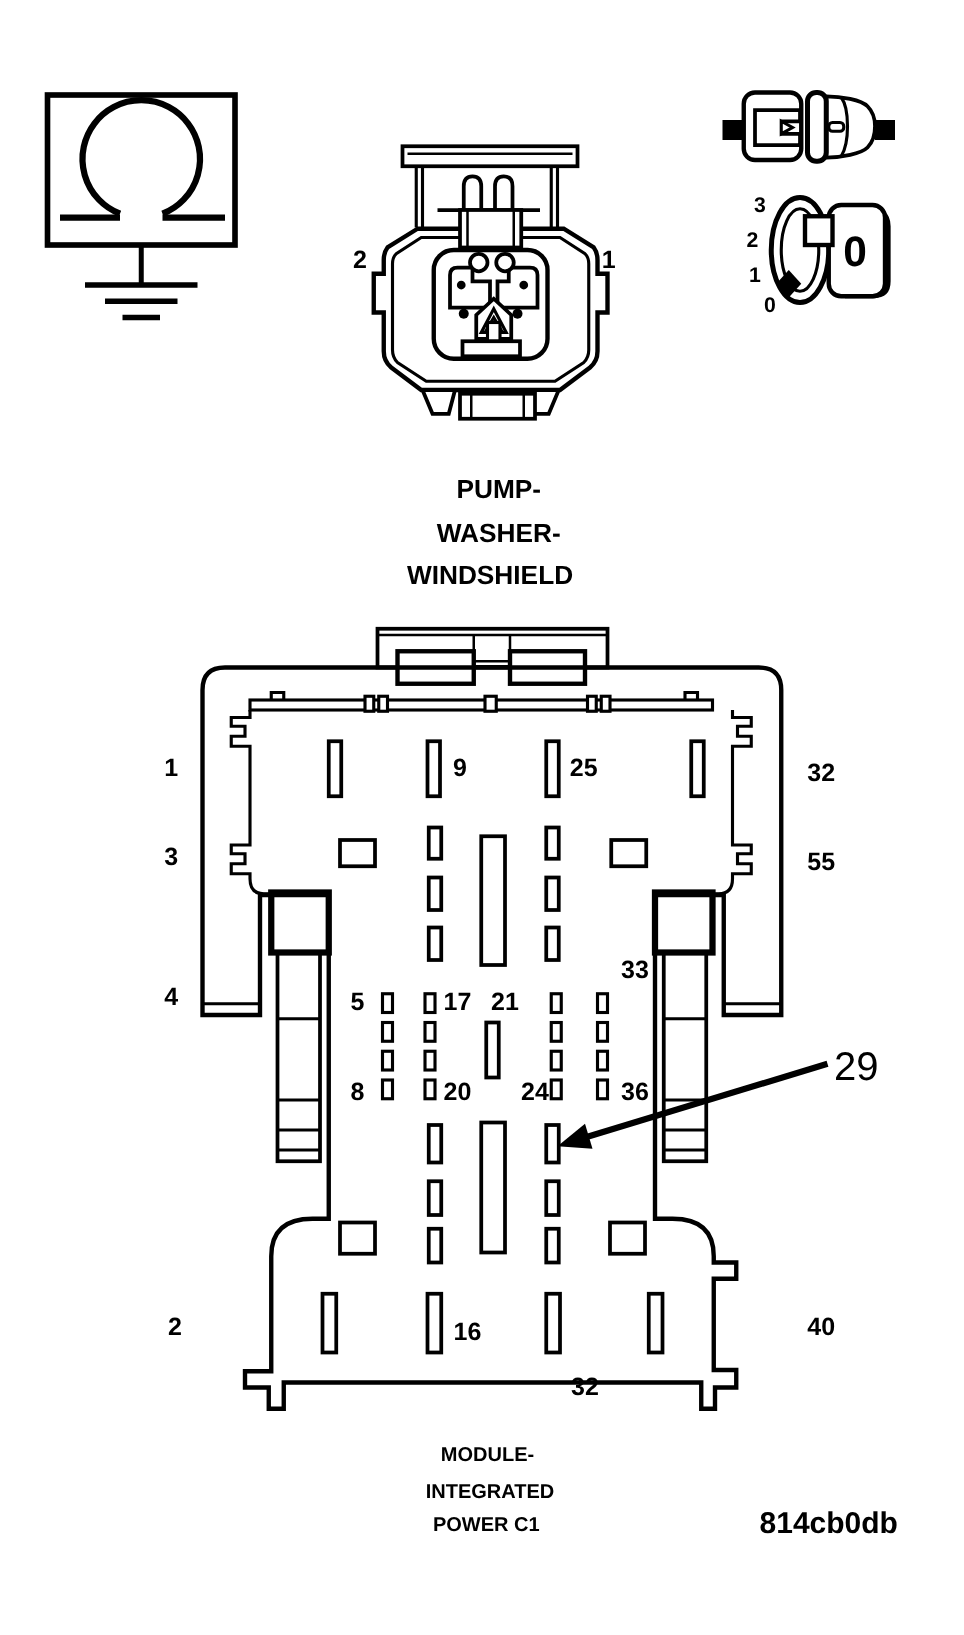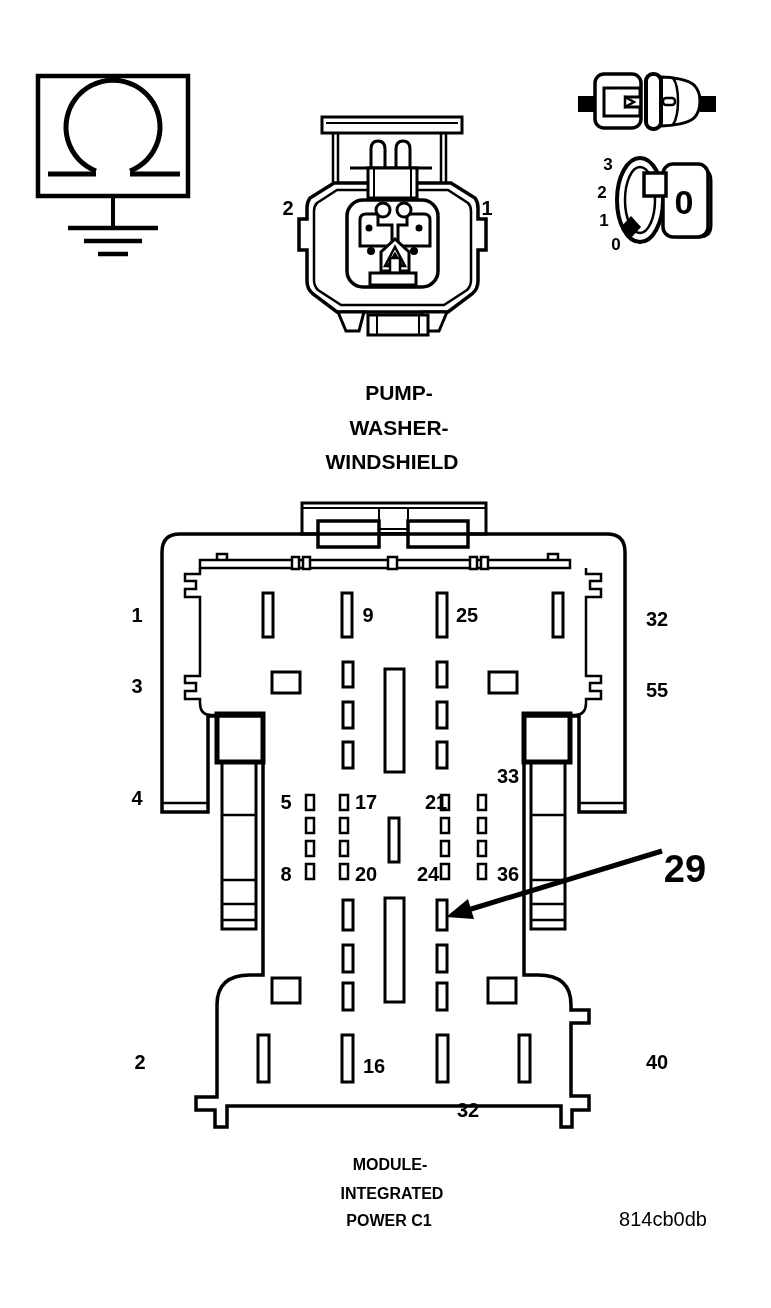--- a/index.html
+++ b/index.html
@@ -4,22 +4,22 @@
 <style>
   html,body{margin:0;padding:0;background:#fff;}
   .stage{position:relative;width:771px;height:1308px;background:#ffffff;overflow:hidden;
          font-family:"Liberation Sans",sans-serif;color:#000;}
   .stage svg{position:absolute;left:0;top:0;}
   .lbl{position:absolute;transform:translate(-50%,-50%);font:bold 20px "Liberation Sans",sans-serif;
        color:#000;white-space:nowrap;line-height:1;}
   .lbl.sm{font-size:17px;}
   .lbl.cap{font-size:21px;}
   .lbl.cap2{font-size:16px;}
-  .lbl.callout{font-weight:bold;font-size:38px;margin-top:16px;}
-  .lbl.code{font-weight:normal;font-size:20px;}
+  .lbl.callout{font-weight:normal;font-size:32px;}
+  .lbl.code{font-weight:bold;font-size:24px;}
   .lbl.keyface{font-size:34px;}
   
   .ln{stroke:#000;fill:none;}
   .fw{stroke:#000;fill:#fff;}
   .fb{fill:#000;stroke:none;}
   .w2{stroke-width:2;} .w25{stroke-width:2.5;} .w3{stroke-width:3;}
   .w35{stroke-width:3.5;} .w4{stroke-width:4;} .w45{stroke-width:4.5;} .w5{stroke-width:5;}
 </style>
 </head>
 <body>
@@ -187,21 +187,21 @@
 
   <span class="lbl" style="left:137px;top:615px;">1</span>
   <span class="lbl" style="left:368px;top:615px;">9</span>
   <span class="lbl" style="left:467px;top:615px;">25</span>
   <span class="lbl" style="left:657px;top:619px;">32</span>
   <span class="lbl" style="left:137px;top:686px;">3</span>
   <span class="lbl" style="left:657px;top:690px;">55</span>
   <span class="lbl" style="left:137px;top:798px;">4</span>
   <span class="lbl" style="left:286px;top:802px;">5</span>
   <span class="lbl" style="left:366px;top:802px;">17</span>
-  <span class="lbl" style="left:436px;top:802px;">21</span>
+  <span class="lbl" style="left:404px;top:802px;">21</span>
   <span class="lbl" style="left:508px;top:776px;">33</span>
   <span class="lbl" style="left:286px;top:874px;">8</span>
   <span class="lbl" style="left:366px;top:874px;">20</span>
   <span class="lbl" style="left:428px;top:874px;">24</span>
   <span class="lbl" style="left:508px;top:874px;">36</span>
   <span class="lbl" style="left:140px;top:1062px;">2</span>
   <span class="lbl" style="left:374px;top:1066px;text-align:center;">16</span>
   <span class="lbl" style="left:468px;top:1066px;margin-top:44px;">32</span>
   <span class="lbl" style="left:657px;top:1062px;">40</span>
 

